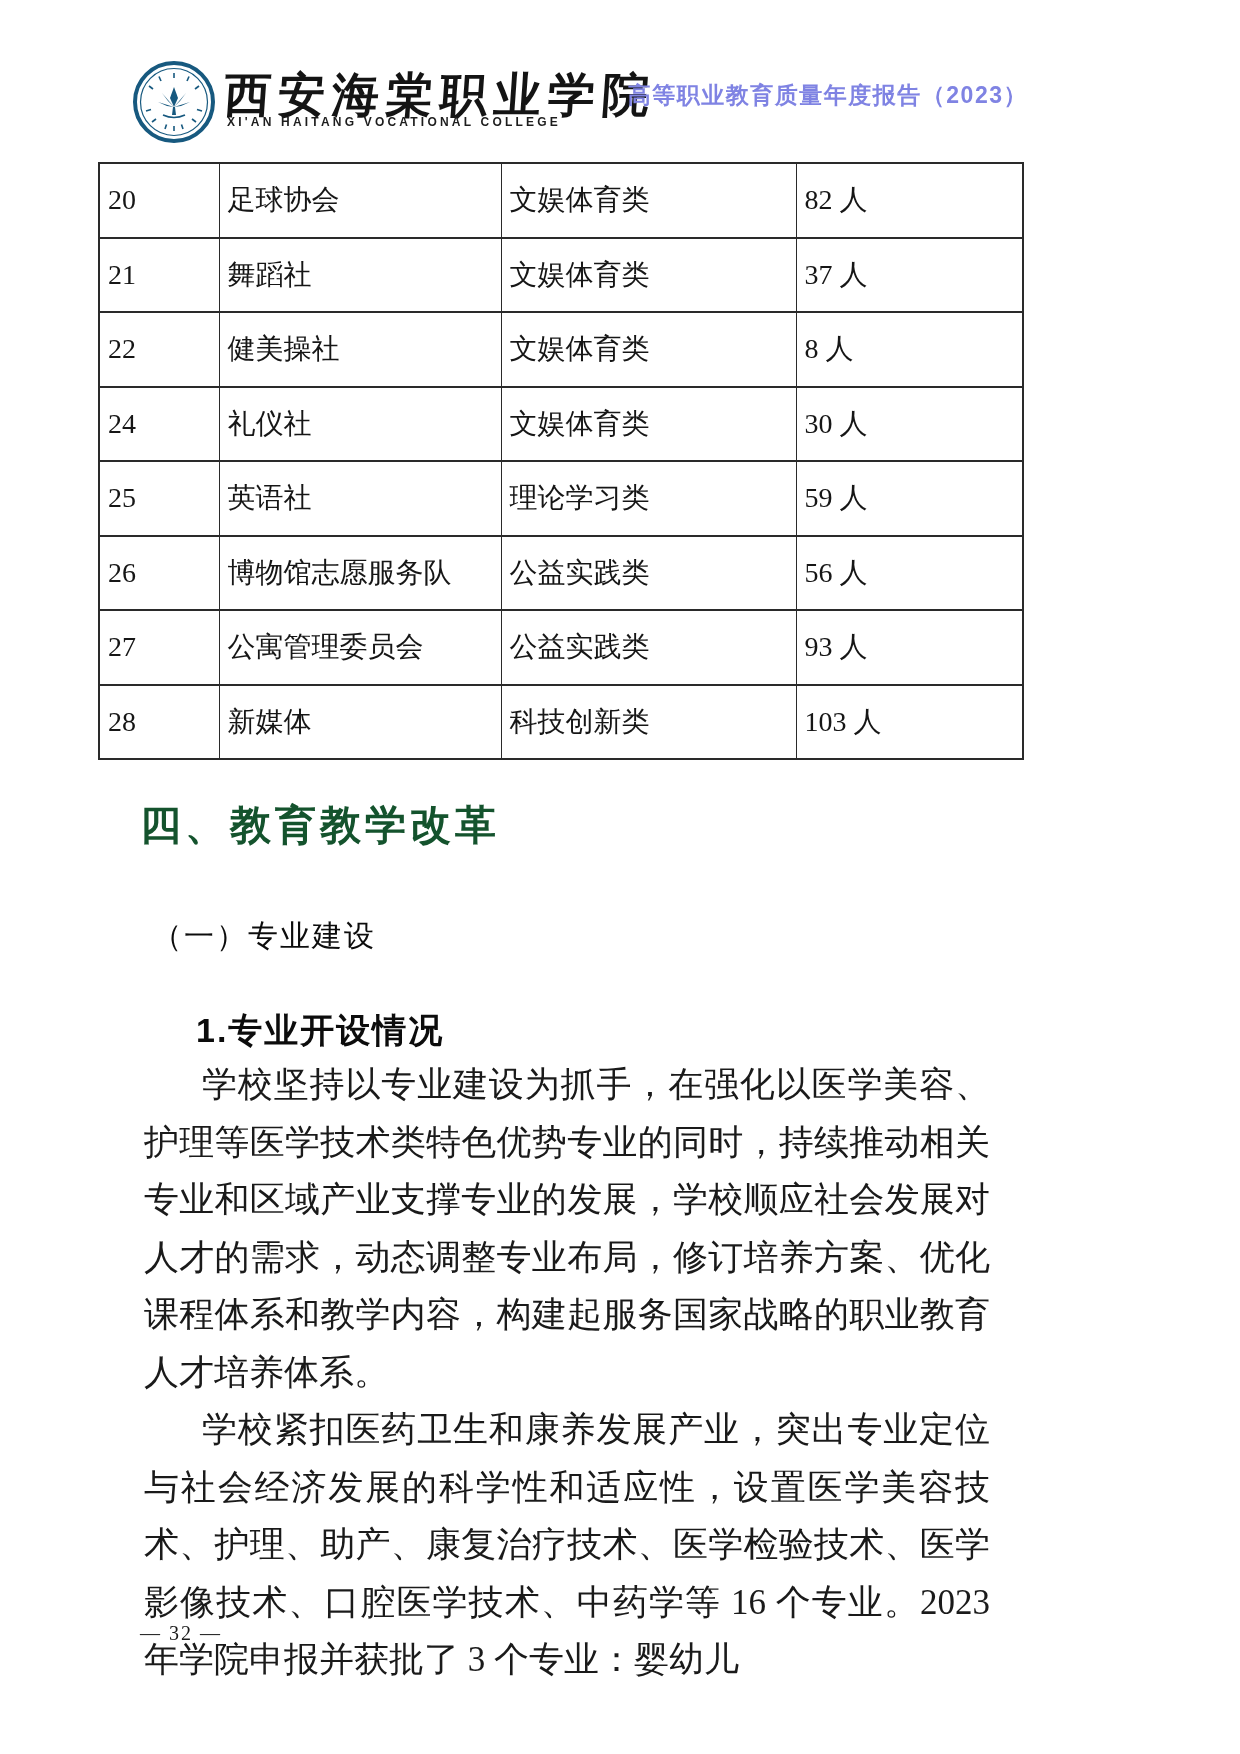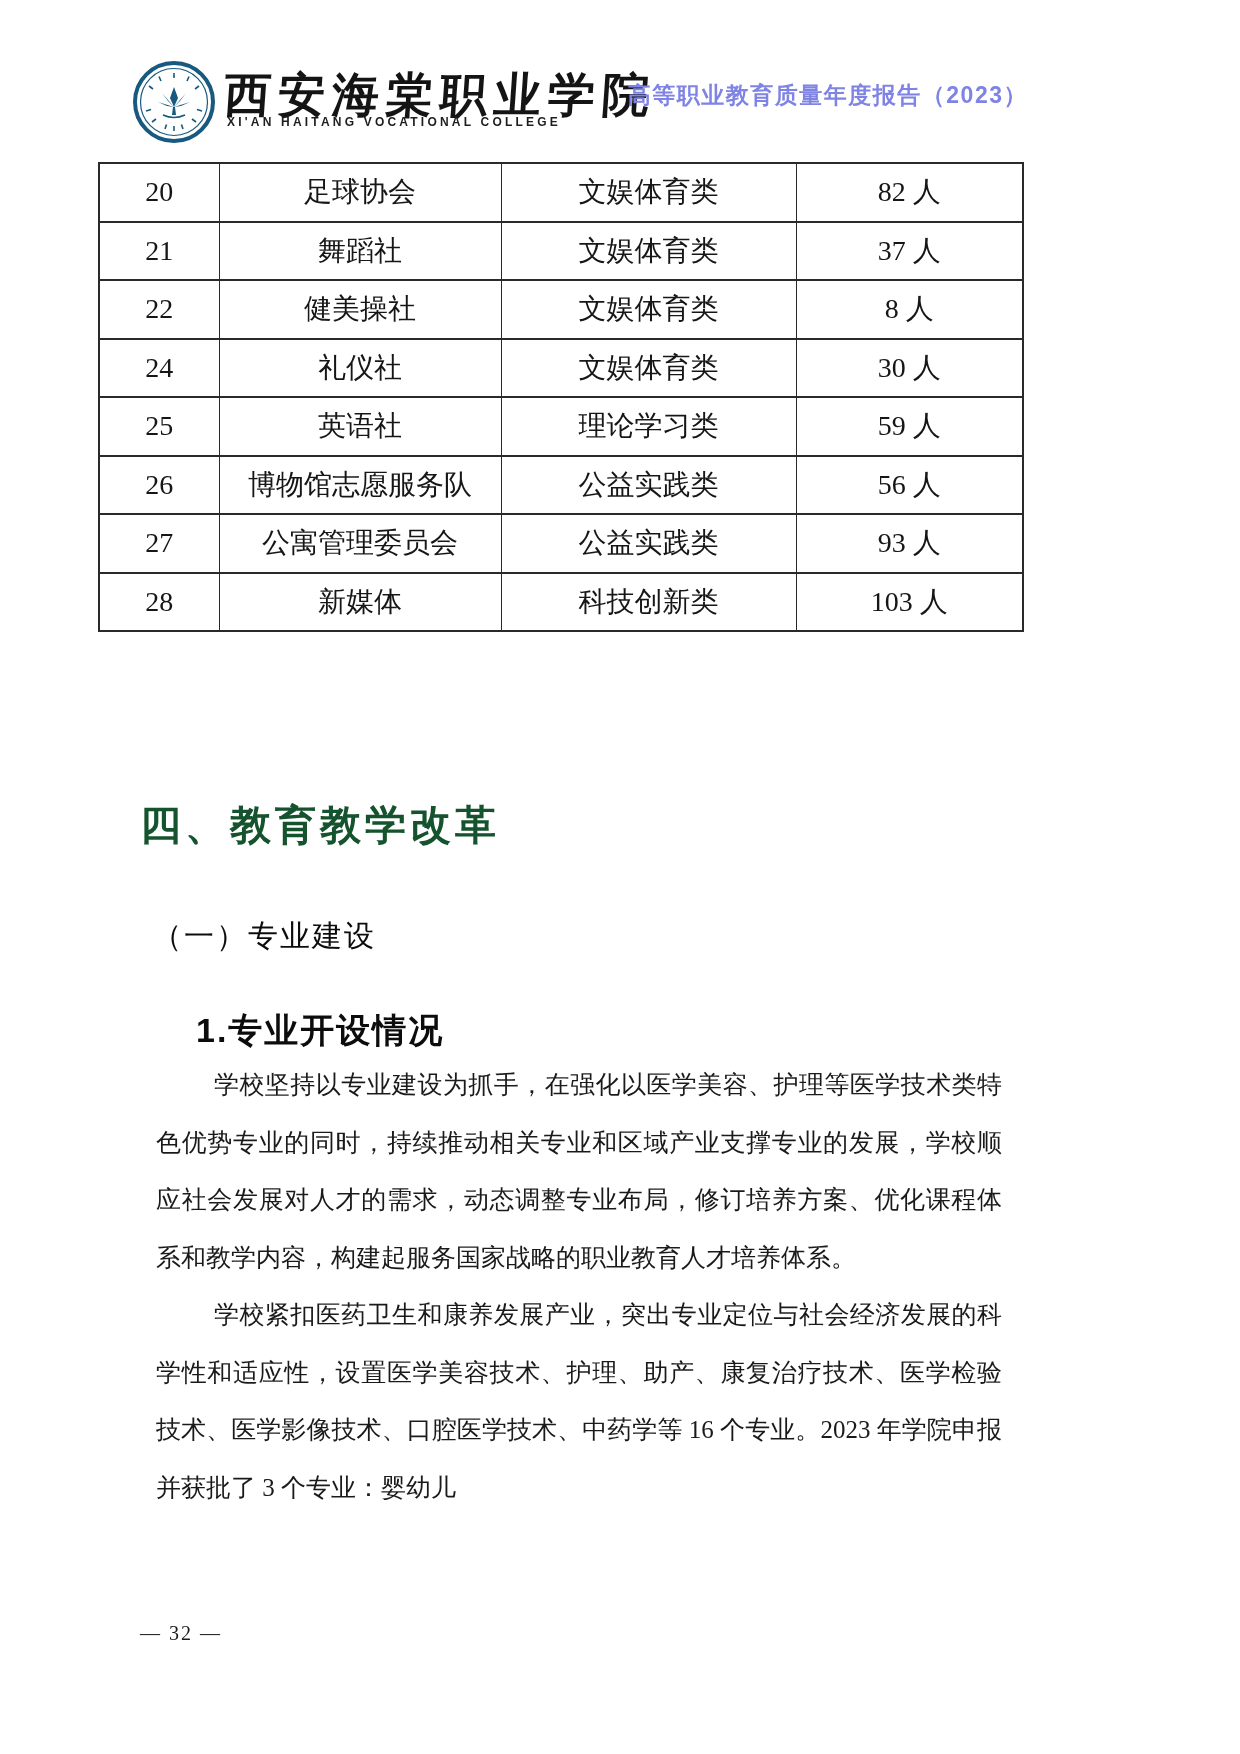--- a/index.html
+++ b/index.html
@@ -38,22 +38,22 @@
   
   .clubs-table {
     position:absolute; left:98px; top:162px;
     border-collapse:collapse; table-layout:fixed;
     width:924px;
     font-size:28px; color:#161616;
   }
   .clubs-table td {
     border:1px solid #2a2a2a;
     border-top-width:2px; border-bottom-width:2px;
-    text-align:center; vertical-align:middle;
-    height:56.5px; padding:0;
+    vertical-align:middle;
+    height:56.5px; padding:8px;
     overflow:hidden; white-space:nowrap;
   }
   .clubs-table { border:2px solid #2a2a2a; }
 
   
   .h1 {
     position:absolute; left:140px; top:798px;
     font-size:41px; font-weight:bold; letter-spacing:4px;
     font-family:"Liberation Sans","DejaVu Sans",sans-serif;
     color:#14532d; white-space:nowrap;
@@ -64,22 +64,22 @@
     font-family:"Liberation Sans","DejaVu Sans",sans-serif;
     color:#0c0c0c; white-space:nowrap;
   }
   .h3 {
     position:absolute; left:196px; top:1008px;
     font-size:34px; font-weight:bold; letter-spacing:2px;
     font-family:"Liberation Sans","DejaVu Sans",sans-serif;
     color:#0c0c0c; white-space:nowrap;
   }
   .bodytext {
-    position:absolute; left:156px; top:1056px; width:846px;
-    font-size:25px; line-height:57.5px;
+    position:absolute; left:144px; top:1056px; width:846px;
+    font-size:35px; line-height:57.5px;
     text-align:justify; text-align-last:left;
     color:#1a1a1a;
   }
   .bodytext p { margin:0; text-indent:58px; }
 
   .page-number {
     position:absolute; left:140px; top:1622px;
     font-size:20px; letter-spacing:2px; color:#1a1a1a;
     white-space:nowrap;
   }

